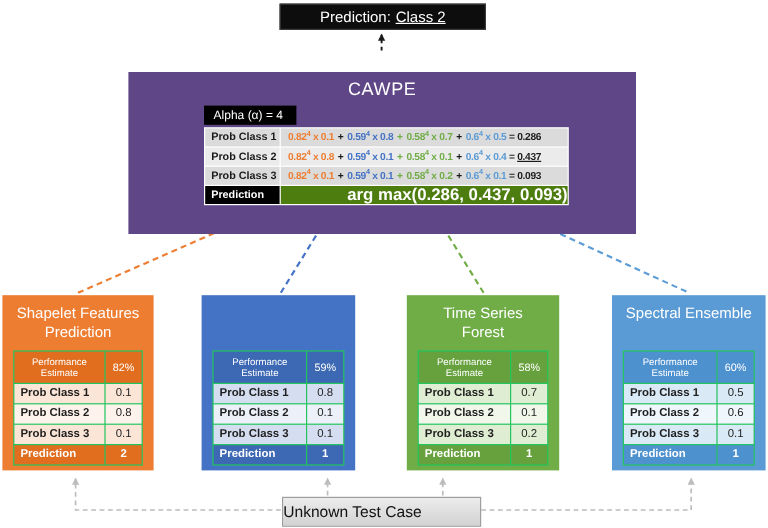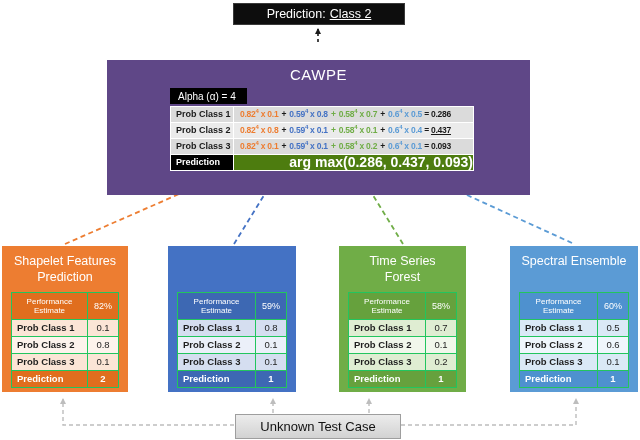--- a/index.html
+++ b/index.html
@@ -44,21 +44,21 @@
     font-size:9px;}
   .ctab .rlab{height:16px;line-height:16px;font-size:9.5px;font-weight:700;color:#1f1f1f;
     padding-left:5px;white-space:nowrap;overflow:hidden;}
   .ctab .rval{height:16px;line-height:16px;font-size:9.5px;color:#1f1f1f;text-align:center;}
   .ctab .plab{height:16px;line-height:16px;font-size:9.5px;font-weight:700;color:#fff;padding-left:5px;}
   .ctab .pval{height:16px;line-height:16px;font-size:9.5px;font-weight:700;color:#fff;text-align:center;}
 
   
   .testcase{position:absolute;left:235px;top:414px;width:166px;height:25px;
     background:linear-gradient(#ececec,#d2d2d2);border:1px solid #9e9e9e;box-sizing:border-box;
-    color:#111;font-size:13px;display:flex;align-items:center;justify-content:center;}
+    color:#111;font-size:13px;display:flex;align-items:center;}
 </style>
 </head>
 <body>
 
 <div class="canvas">
 
   <svg class="connectors" viewBox="0 0 640 440">
     <defs>
       <marker id="ah-orange" markerWidth="8" markerHeight="8" refX="6" refY="3" orient="auto" markerUnits="userSpaceOnUse">
         <path d="M0,0 L7,3 L0,6 Z" fill="#ED7D31"></path>

